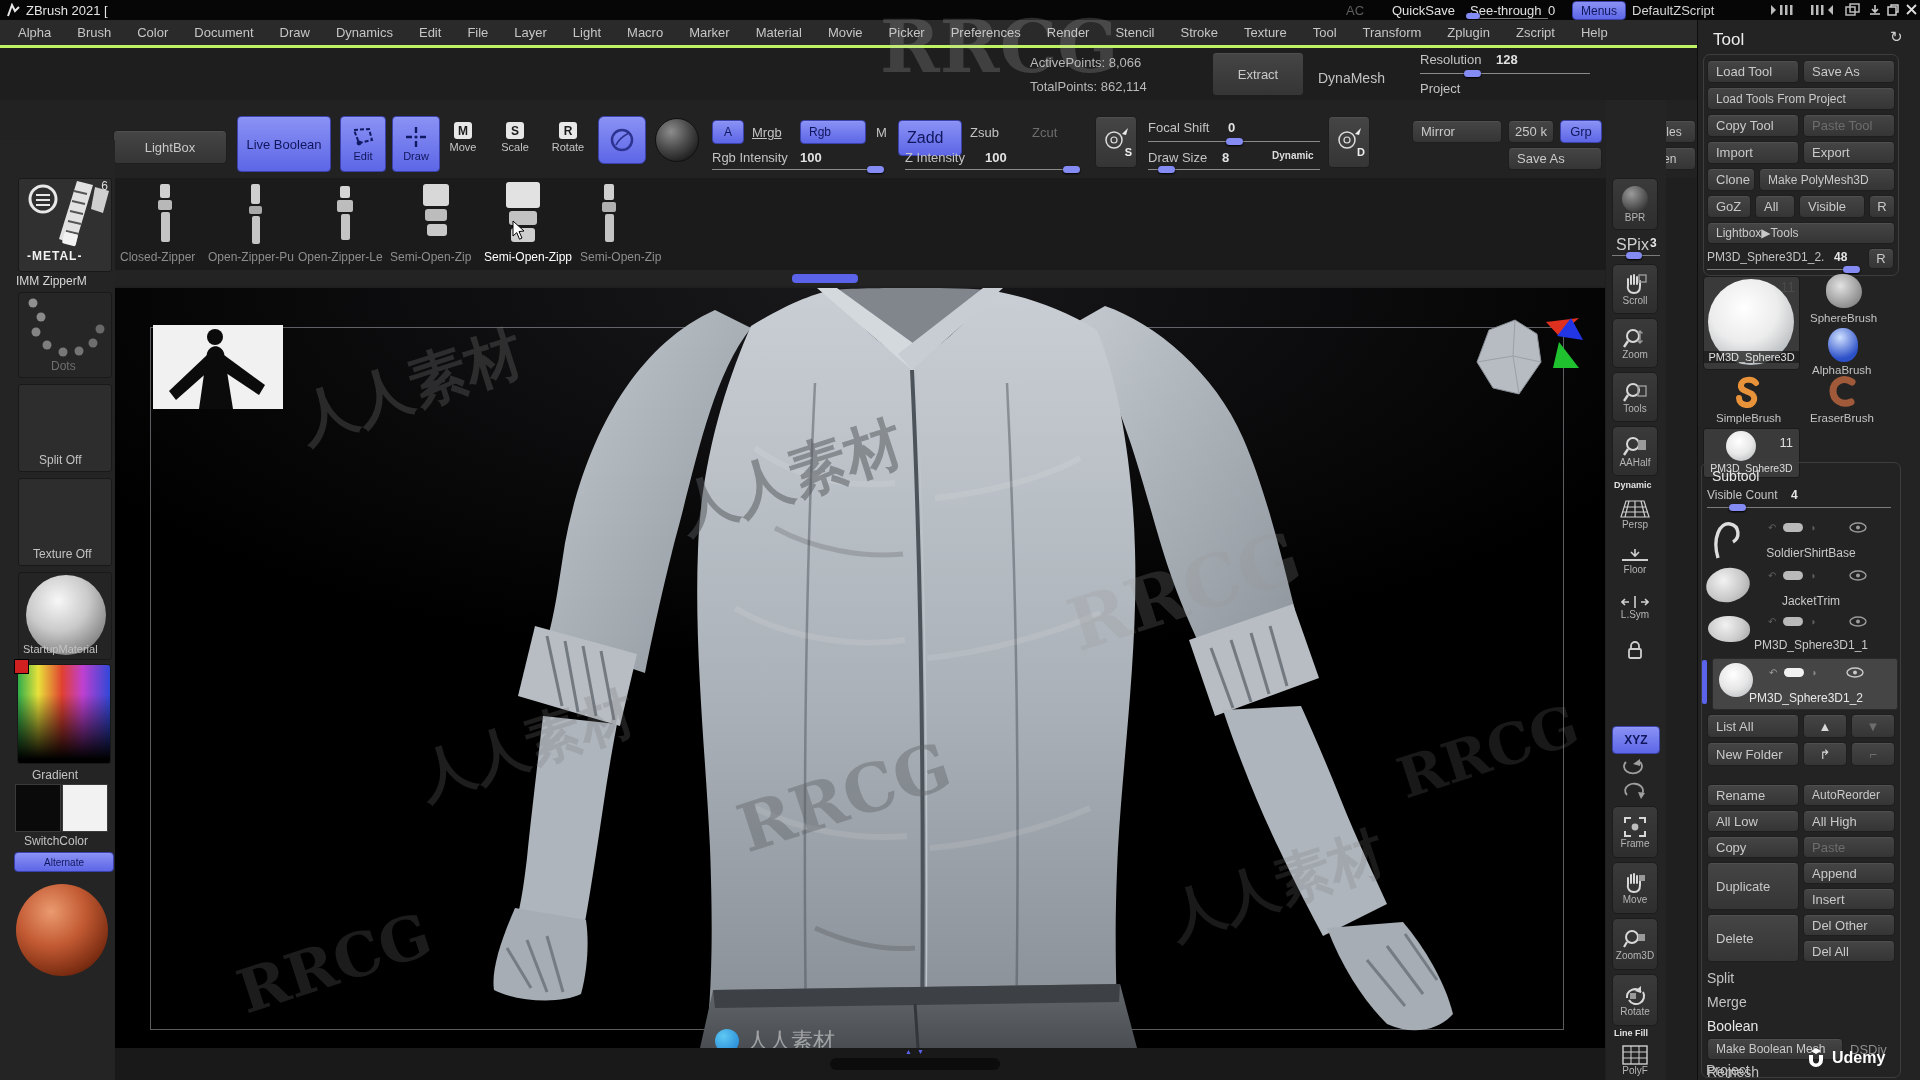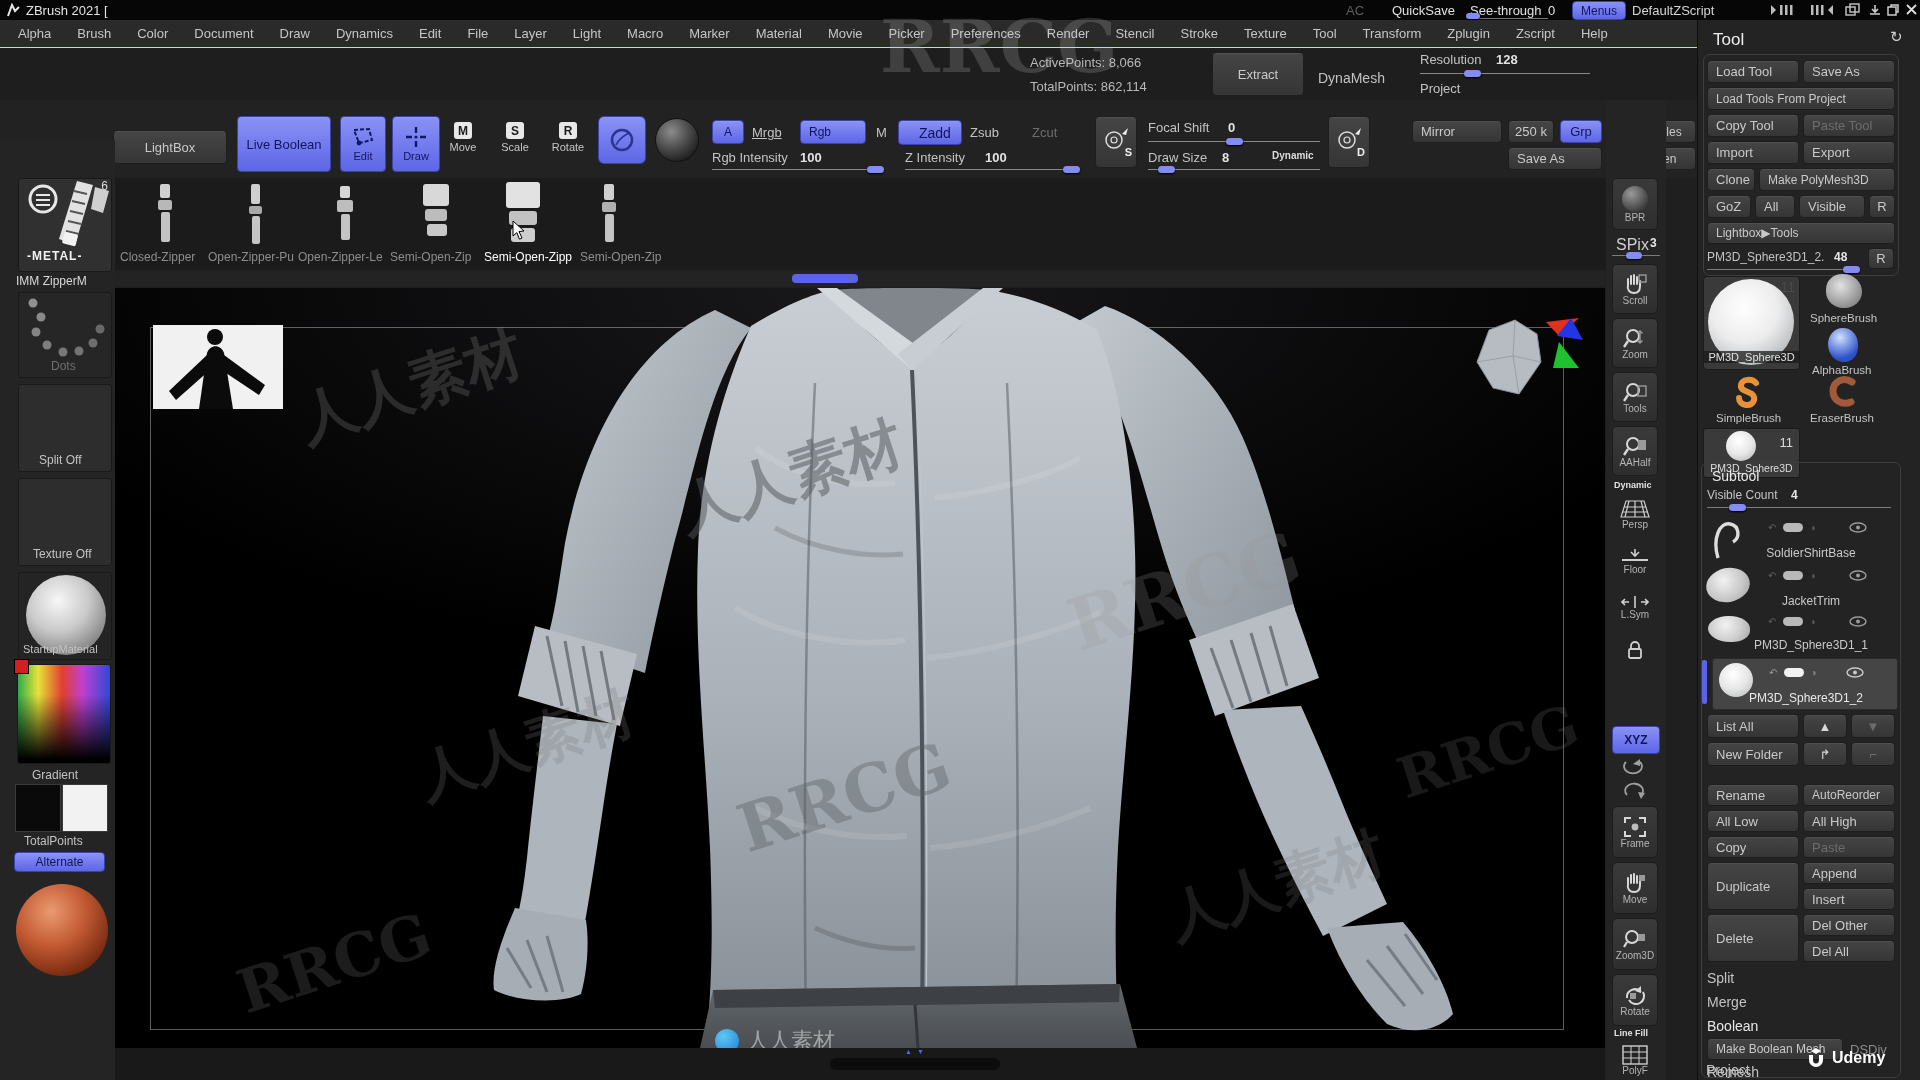--- a/index.html
+++ b/index.html
@@ -86,21 +86,21 @@
           <path d="M5 4 V2 H12 V9 H10" stroke="#ccc" stroke-width="1.5" fill="none"></path>
         </svg>
     </span>
     <span class="a" style="left:1905px;top:3px;">
       <svg width="13" height="13" viewBox="0 0 13 13">
           <path d="M2 2 L11 11 M11 2 L2 11" stroke="#ddd" stroke-width="1.8"></path>
         </svg>
     </span>
   </div>
 
-  <div class="a" style="left:0;top:20px;width:1700px;height:28px;background:#2a2a2a;border-bottom:1px solid #bef264;display:flex;align-items:center;gap:26px;padding-left:18px;box-sizing:border-box;">
+  <div class="a" style="left:0;top:20px;width:1700px;height:28px;background:#2a2a2a;border-bottom:3px solid #bef264;display:flex;align-items:center;gap:26px;padding-left:18px;box-sizing:border-box;">
     <span class="mi">Alpha</span>
     <span class="mi">Brush</span>
     <span class="mi">Color</span>
     <span class="mi">Document</span>
     <span class="mi">Draw</span>
     <span class="mi">Dynamics</span>
     <span class="mi">Edit</span>
     <span class="mi">File</span>
     <span class="mi">Layer</span>
     <span class="mi">Light</span>
@@ -169,21 +169,21 @@
       <svg width="30" height="30" viewBox="0 0 30 30">
           <circle cx="15" cy="15" r="10" fill="none" stroke="#2c3390" stroke-width="2.5"></circle>
           <path d="M9 20 C12 14 18 10 22 8" stroke="#2c3390" stroke-width="1.6" fill="none"></path>
         </svg>
     </div>
     <div class="a sphere" style="left:655px;top:18px;width:42px;height:42px;background:radial-gradient(circle at 36% 30%,#8c8c8c,#4a4a4a 45%,#1d1d1d 80%);border:1px solid #111;"></div>
     <div class="a btn bl mi" style="left:712px;top:20px;width:32px;height:24px;font-size:12px;">A</div>
     <span class="a t mi" style="left:752px;top:25px;text-decoration:underline;">Mrgb</span>
     <div class="a btn bl mi" style="left:800px;top:20px;width:66px;height:24px;font-size:12px;justify-content:flex-start;padding-left:8px;">Rgb</div>
     <span class="a t mi" style="left:876px;top:25px;">M</span>
-    <div class="a btn bl mi" style="left:898px;top:20px;width:64px;height:25px;font-size:14px;justify-content:flex-start;padding-left:20px;">Zadd</div>
+    <div class="a btn bl mi" style="left:898px;top:20px;width:64px;height:36px;font-size:16px;justify-content:flex-start;padding-left:8px;">Zadd</div>
     <span class="a t mi" style="left:970px;top:25px;">Zsub</span>
     <span class="a mi dim" style="left:1032px;top:25px;position:absolute;">Zcut</span>
     <span class="a t" style="left:712px;top:50px;">Rgb Intensity</span>
     <span class="a t" style="left:800px;top:50px;color:#e2e2e2;font-weight:bold;">100</span>
     <div class="a" style="left:712px;top:66px;width:172px;height:8px;">
         <div class="ln" style="left:0;top:3px;width:172px;height:1px;background:#8a8a8a;"></div>
         <div class="hdl" style="left:155px;top:0;"></div>
       </div>
     <span class="a t" style="left:905px;top:50px;">Z Intensity</span>
     <span class="a t" style="left:985px;top:50px;color:#e2e2e2;font-weight:bold;">100</span>
@@ -433,23 +433,23 @@
       <span class="a t" style="left:4px;top:70px;font-size:11px;">StartupMaterial</span>
     </div>
 
     <div class="box" style="left:17px;top:524px;width:94px;height:100px;background:linear-gradient(180deg,rgba(0,0,0,0) 30%,#000 96%),linear-gradient(90deg,#2fae4a 0%,#e8e23a 22%,#e04030 48%,#c040d0 70%,#3048d8 100%);">
       <span class="a" style="left:-4px;top:-6px;width:13px;height:13px;background:#d02020;border:1px solid #000;"></span>
     </div>
     <span class="a t" style="left:32px;top:628px;font-size:12px;">Gradient</span>
 
     <span class="a" style="left:15px;top:644px;width:44px;height:46px;background:#0a0a0a;border:1px solid #3a3a3a;"></span>
     <span class="a" style="left:62px;top:644px;width:44px;height:46px;background:#f2f2f2;border:1px solid #3a3a3a;"></span>
-    <span class="a t" style="left:24px;top:694px;font-size:12px;">TotalPoints</span>
-
-    <div class="a btn bl mi" style="left:14px;top:712px;width:91px;height:20px;font-size:12px;">Alternate</div>
+    <span class="a t" style="left:24px;top:694px;font-size:12px;">SwitchColor</span>
+
+    <div class="a btn bl mi" style="left:14px;top:712px;width:100px;height:20px;font-size:10px;">Alternate</div>
 
     <div class="sphere" style="position:absolute;left:16px;top:744px;width:92px;height:92px;background:radial-gradient(circle at 38% 30%,#eb9a70,#c25a33 40%,#7c2d12 74%,#381104);"></div>
   </div>
 
   <div class="a" style="left:1606px;top:100px;width:60px;height:980px;background:#242424;">
     <div class="rsbtn a" style="left:6px;top:78px;height:52px;">
       <span class="sphere" style="width:26px;height:26px;background:radial-gradient(circle at 36% 30%,#9a9a9a,#3c3c3c 75%);"></span>
       <span class="rslbl">BPR</span>
     </div>
     <span class="a rslbl" style="left:10px;top:136px;font-size:16px;color:#cfcfcf;">SPix</span>

